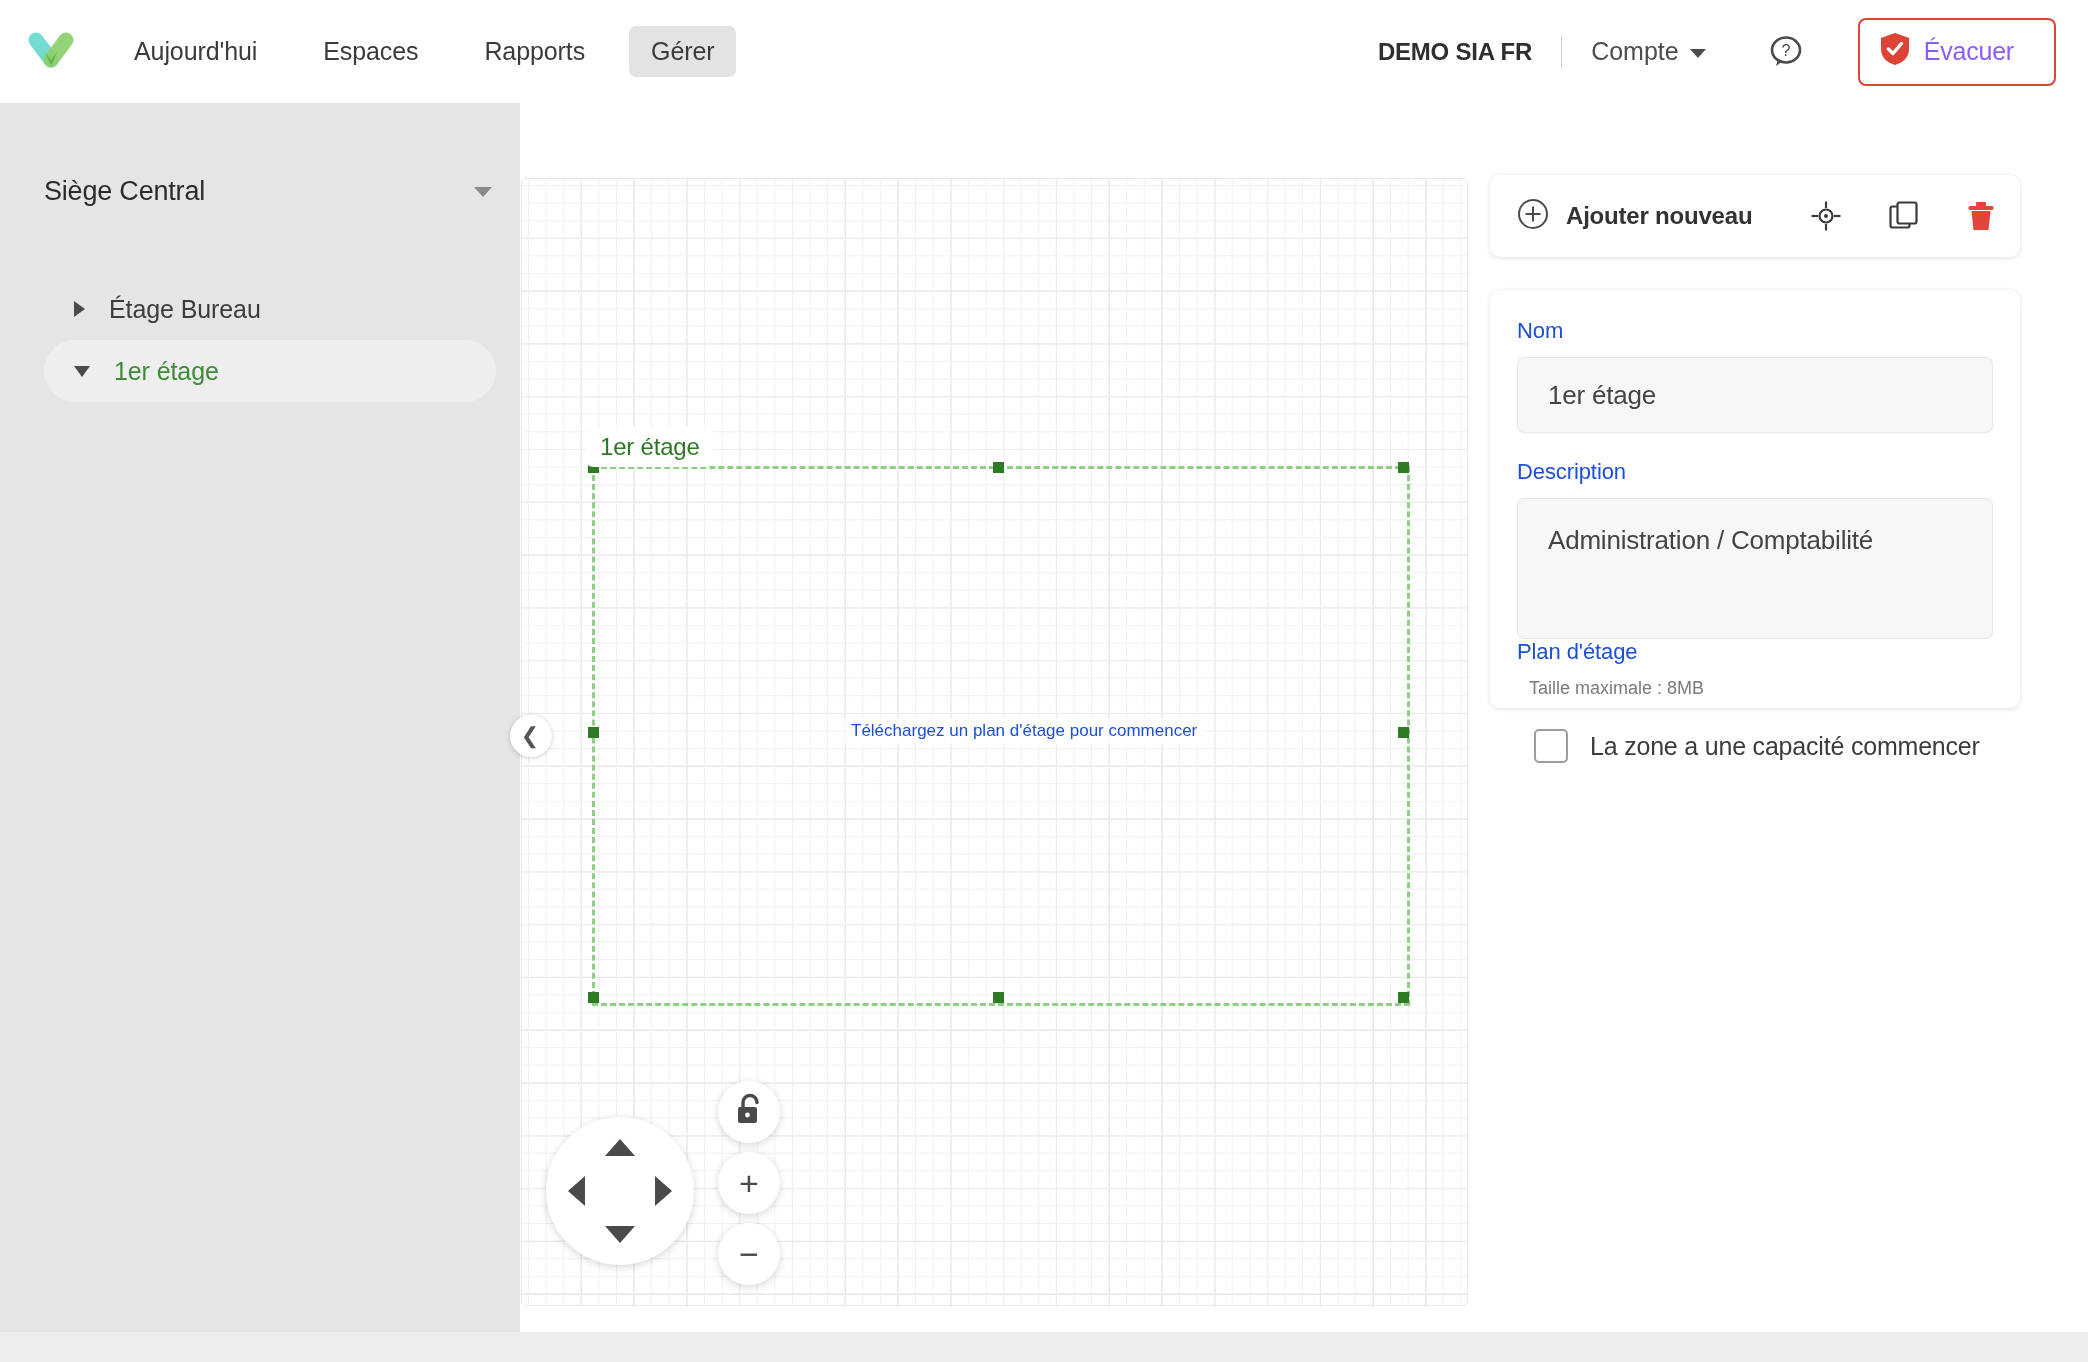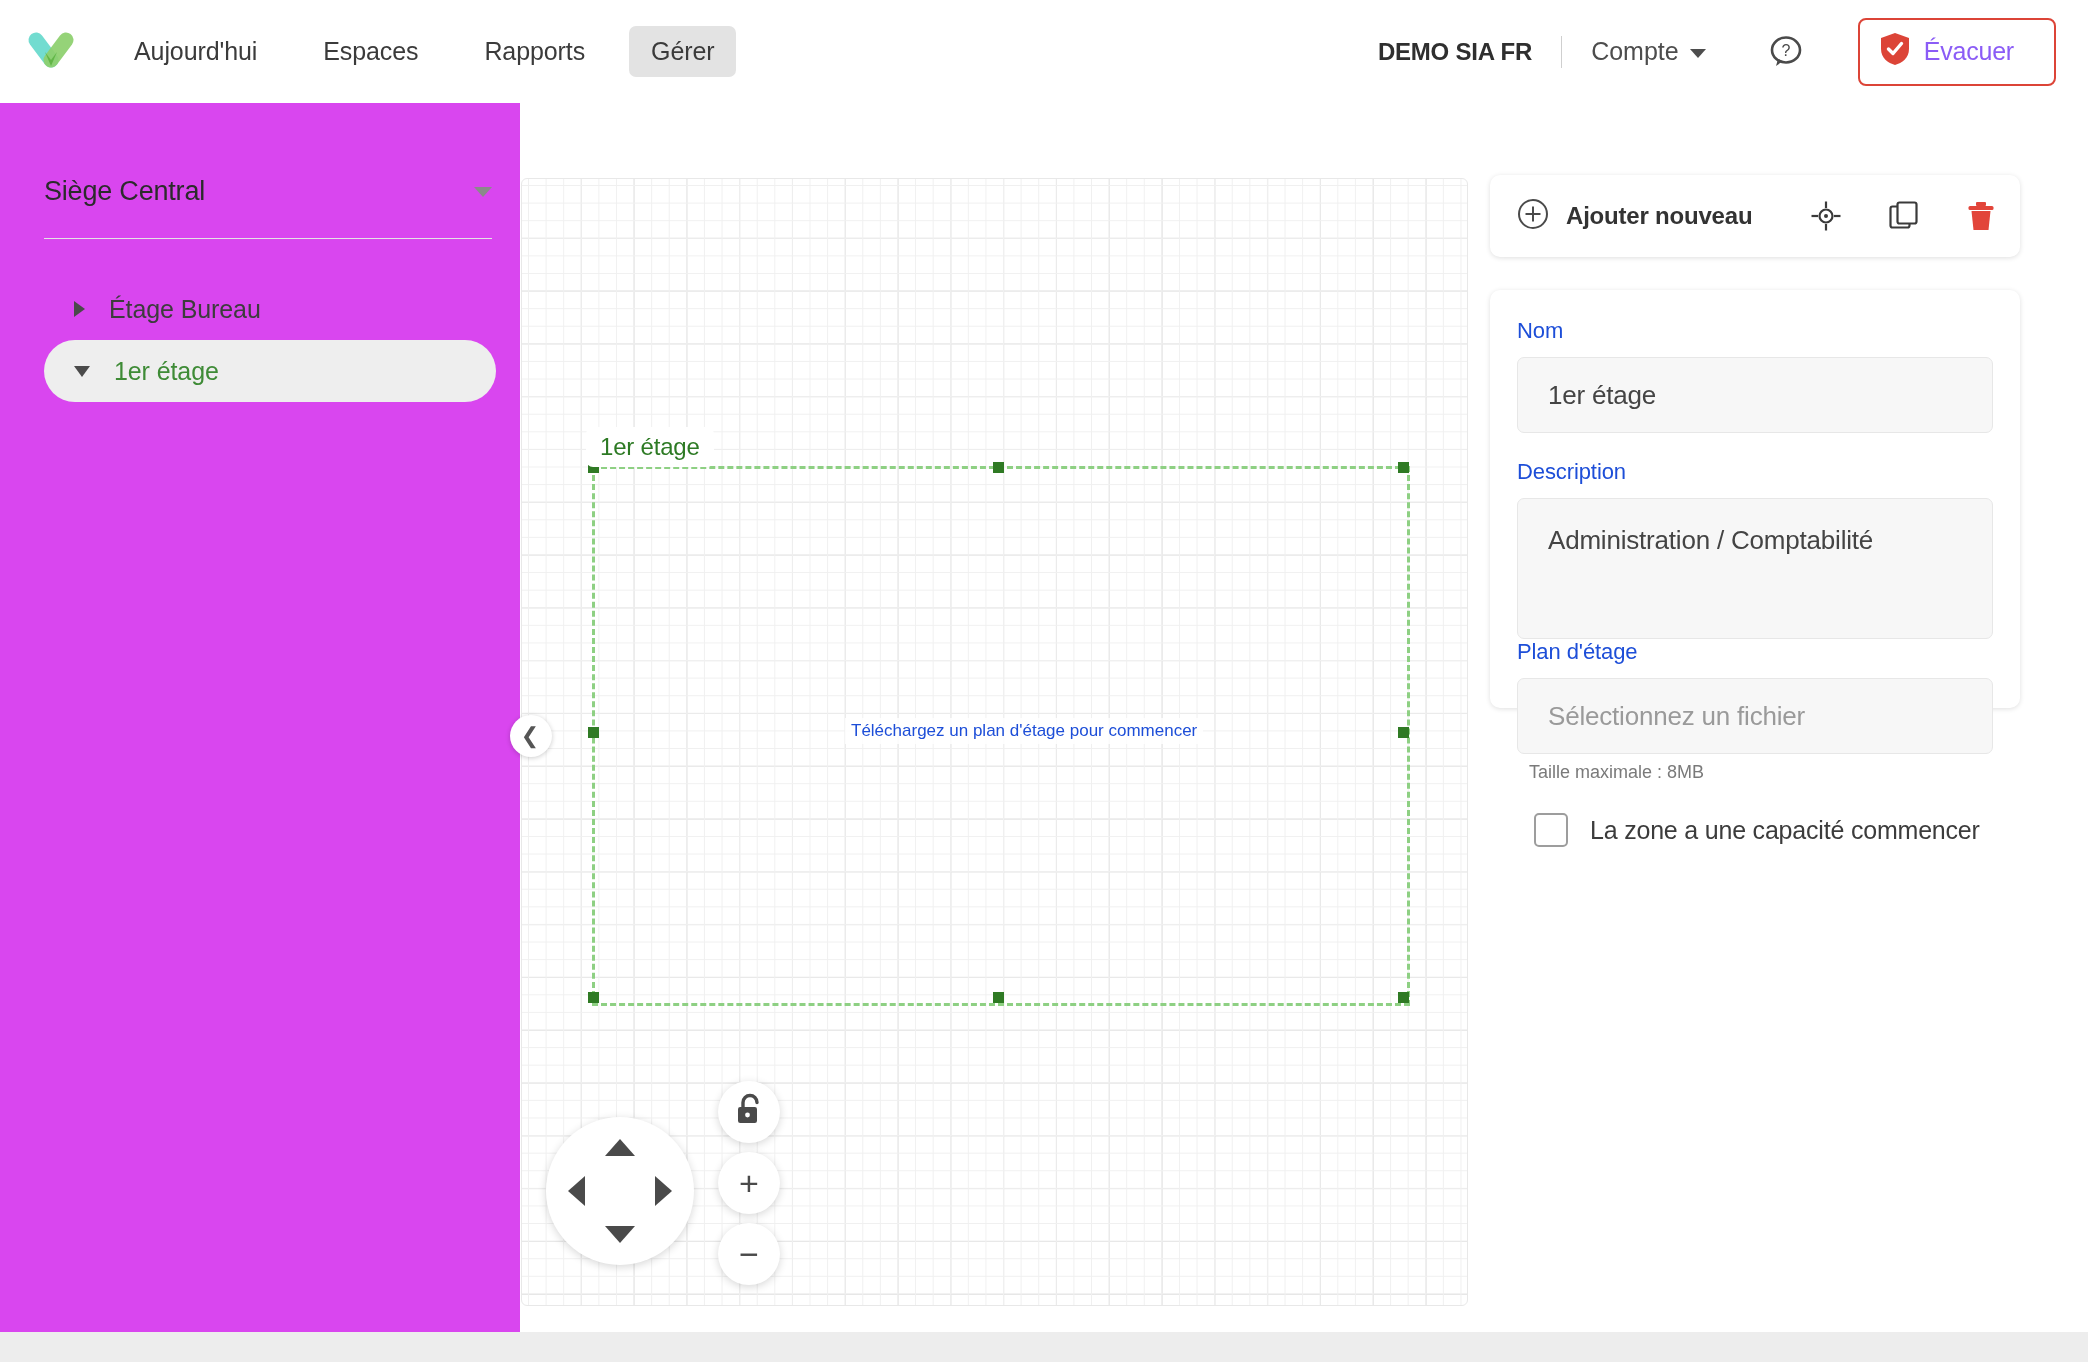--- a/index.html
+++ b/index.html
@@ -68,21 +68,21 @@
     padding: 12px 40px 12px 20px;
     color: #8b5cf6; font-size: 25px;
     cursor: pointer; background: #fff;
     letter-spacing: -0.2px;
   }
 
   
   .sidebar {
     position: absolute; left: 0; top: 103px;
     width: 520px; height: 1259px;
-    background: #d946ef;
+    background: #e5e5e5;
     padding-left: 30px;
   }
   .site-select {
     position: absolute; left: 44px; top: 73px;
     width: 448px;
     display: flex; align-items: center; justify-content: space-between;
     cursor: pointer;
   }
   .site-name { font-size: 27px; color: #2b2b2b; letter-spacing: -0.2px; }
   .site-caret {
@@ -443,21 +443,20 @@
 </div>
 
 <div class="panel-form">
   <div class="f-label">Nom</div>
   <div class="f-input">1er étage</div>
 
   <div class="f-label">Description</div>
   <div class="f-textarea">Administration / Comptabilité</div>
 
   <div class="f-label">Plan d'étage</div>
-  <div class="f-input placeholder">Sélectionnez un fichier</div>
   <div class="f-hint">Taille maximale : 8MB</div>
 
   <div class="chk-row">
     <div class="chk-box"></div>
     <div class="chk-label">La zone a une capacité commencer</div>
   </div>
 </div>
 
 <div class="bottom-bar"></div>
 

